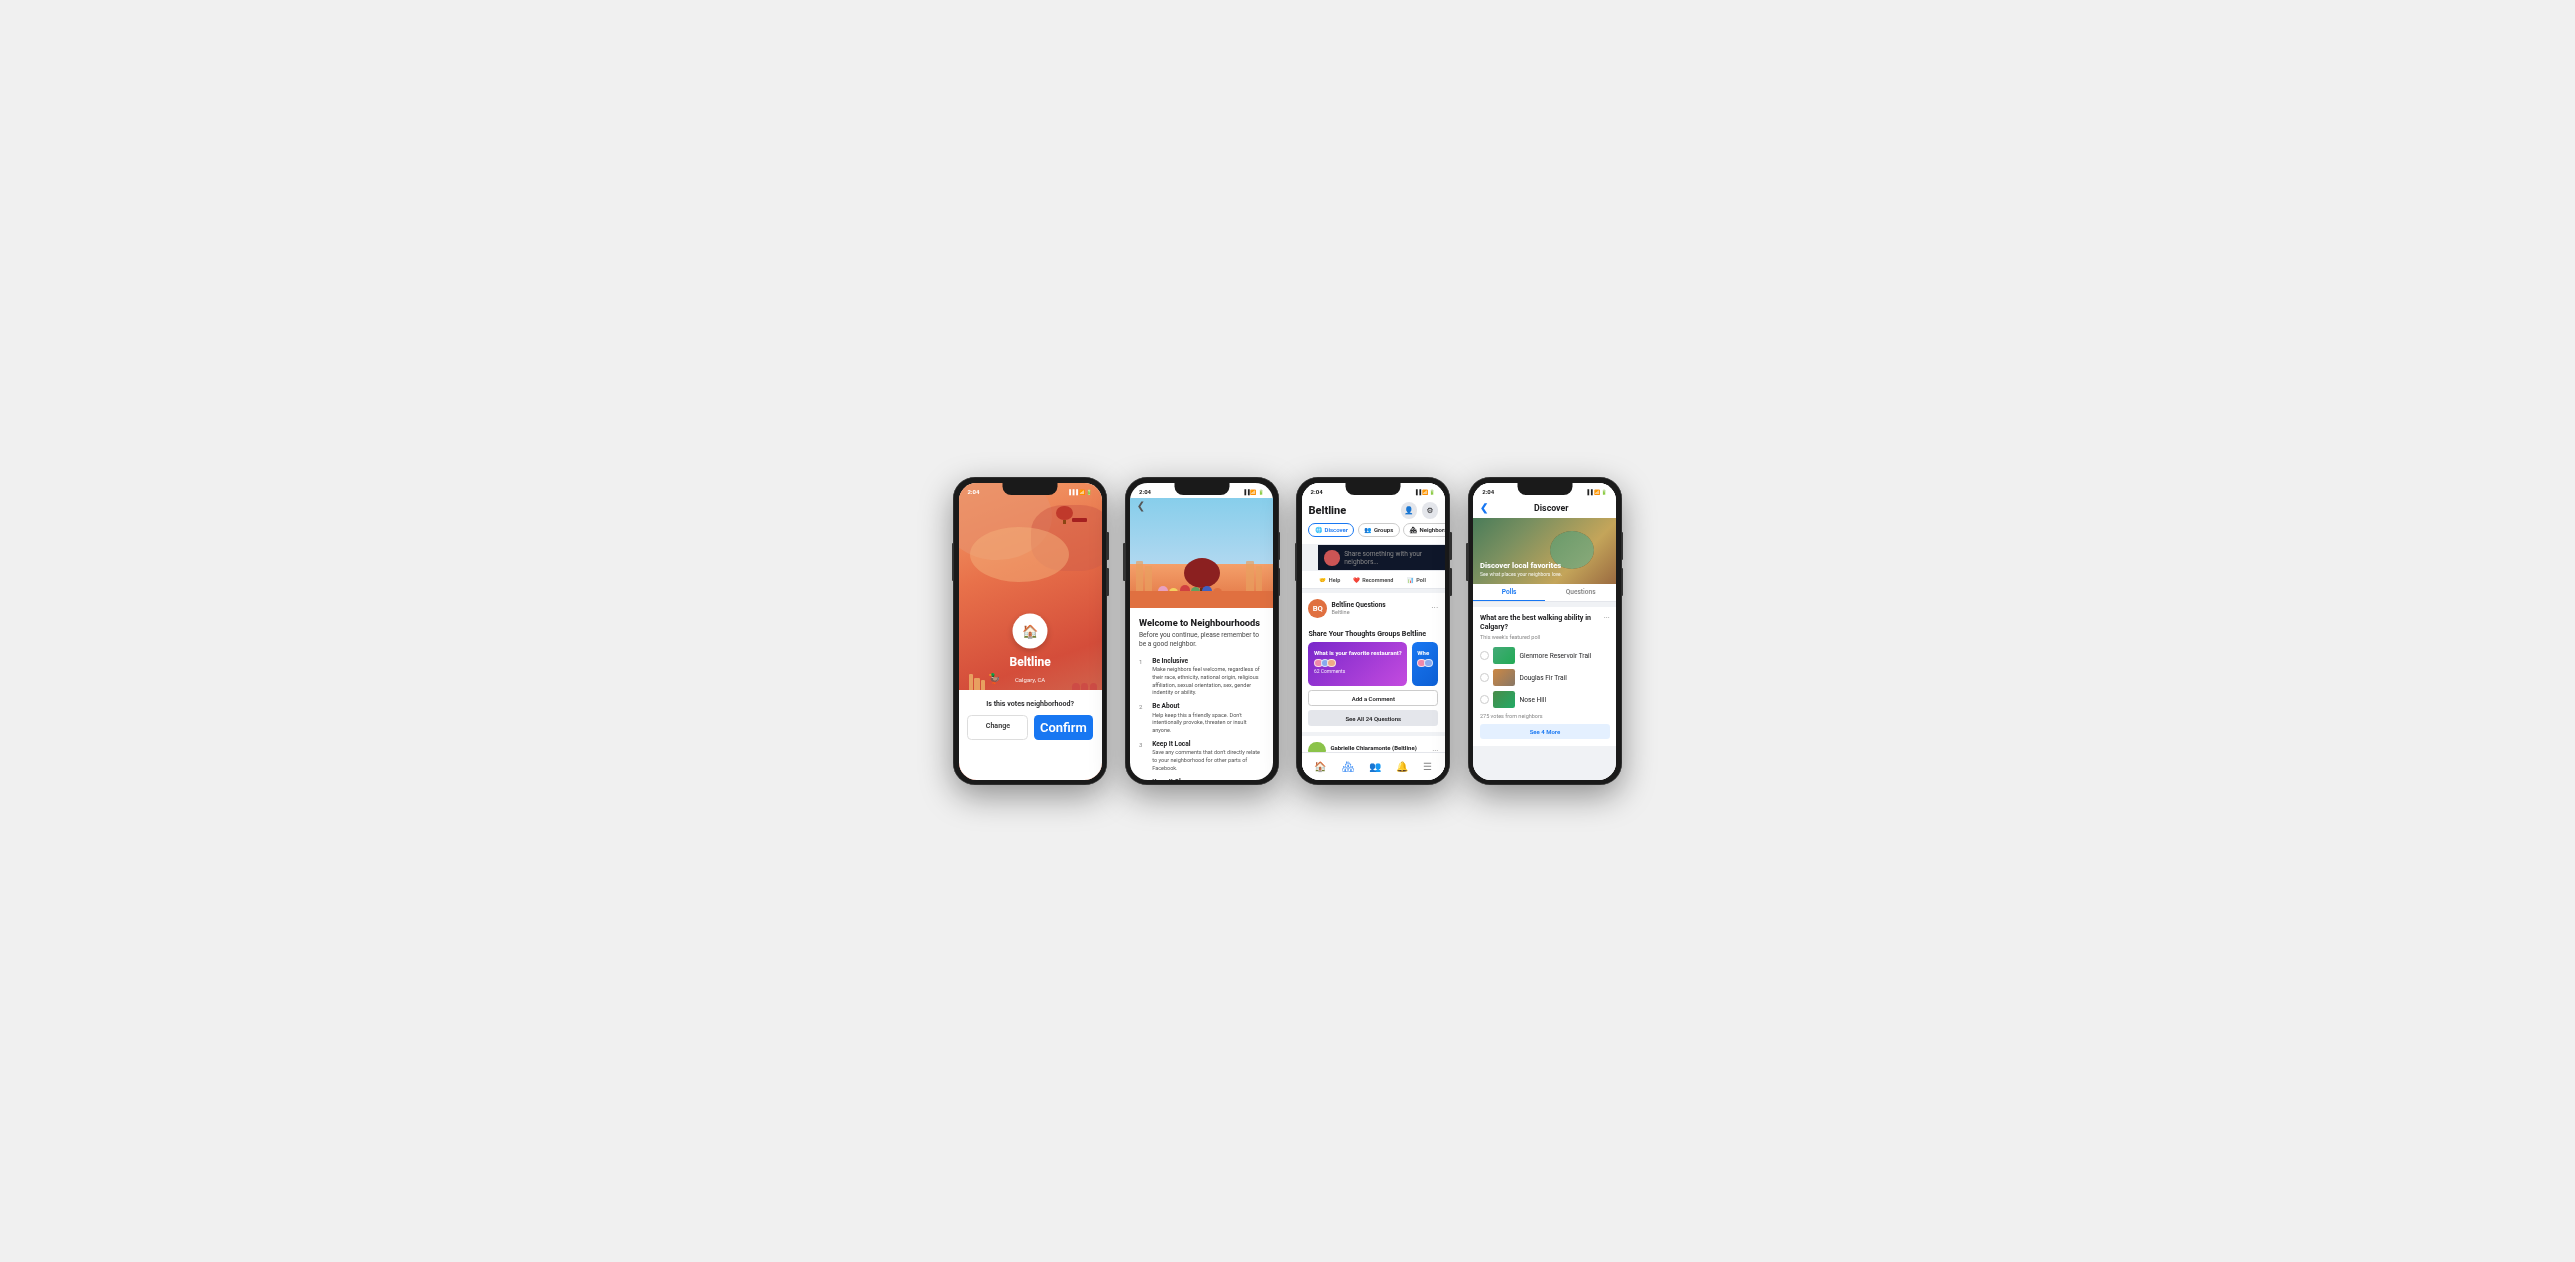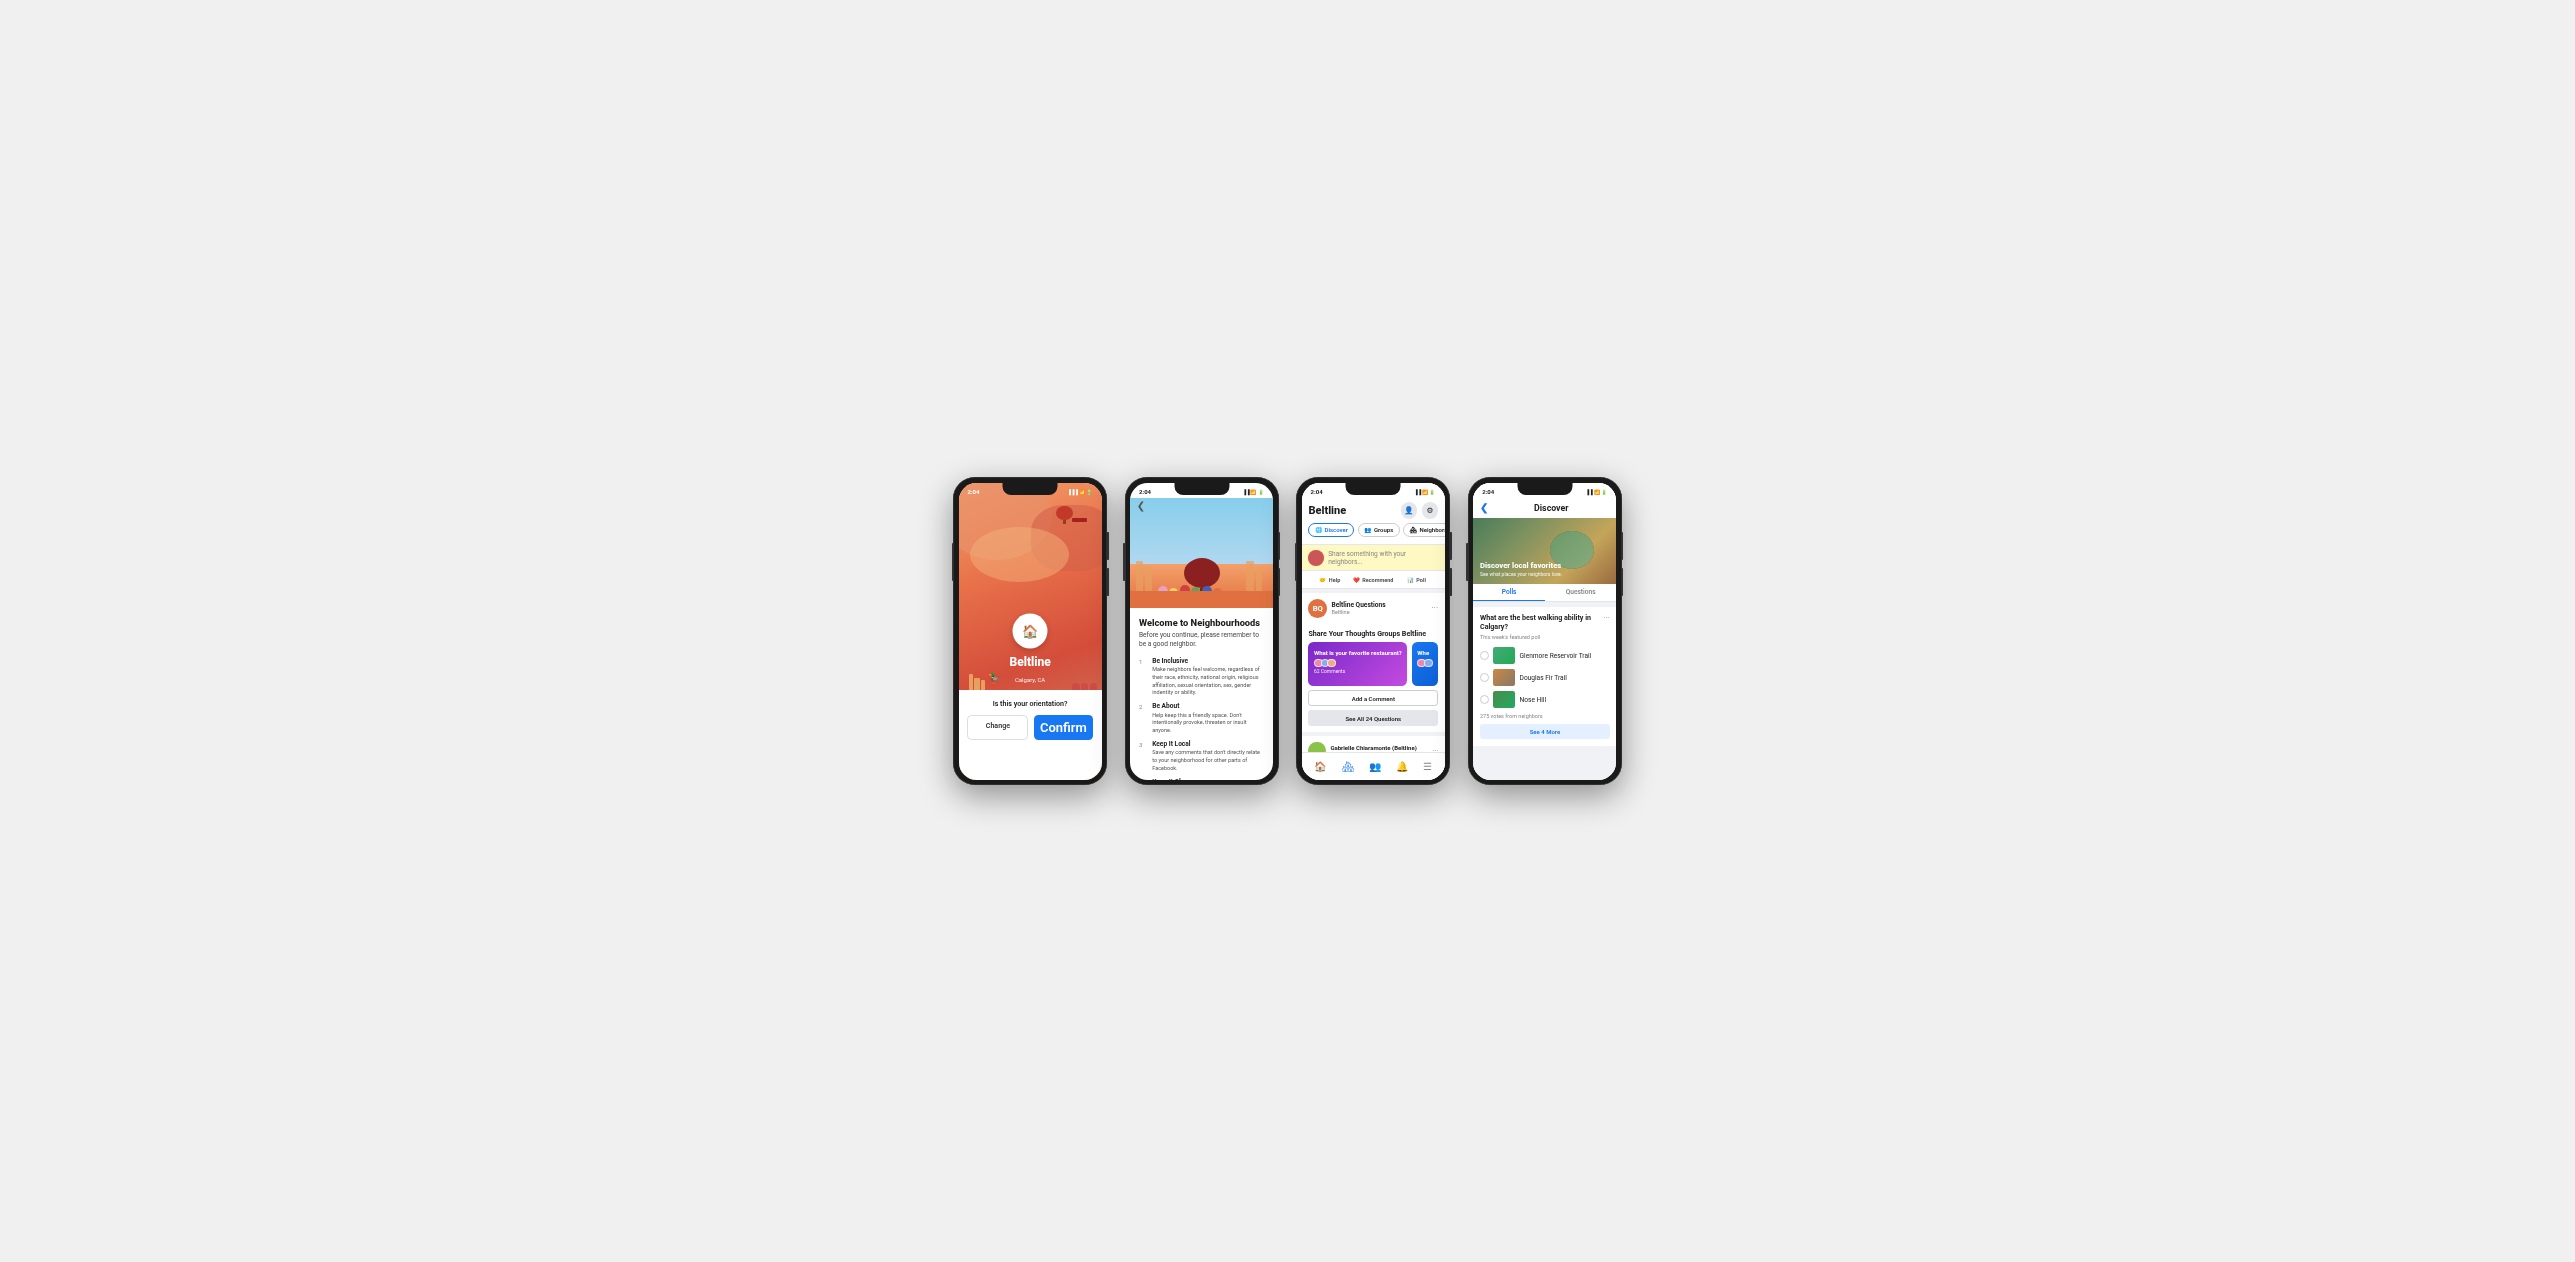--- a/index.html
+++ b/index.html
@@ -276,23 +276,24 @@
     }
     .tab-chip.active {
       border-color: #1877f2;
       color: #1877f2;
     }
     .share-row {
       display: flex;
       align-items: flex-end;
       gap: 4.4px;
       padding: 4.4px 6.6px;
-      background: #fef9c3;
+      background: #0f172a;
       border-top: 0.5px solid #e4e6eb;
       border-bottom: 0.5px solid #e4e6eb;
+      margin-left: 16px;
     }
     .share-avatar {
       width: 15.4px; height: 15.4px;
       border-radius: 50%;
       background: #c55;
       overflow: hidden;
     }
     .share-input {
       flex: 1;
       font-size: 6.6px;
@@ -653,21 +654,21 @@
           </div>
 
           <div class="neighborhood-badge">
             <span class="neighborhood-badge-inner">🏠</span>
           </div>
 
           <div class="neighborhood-name">Beltline</div>
           <div class="neighborhood-city">Calgary, CA</div>
 
           <div class="phone1-bottom">
-            <div class="neighborhood-question">Is this your orientation?</div>
+            <div class="neighborhood-question">Is this votes neighborhood?</div>
             <div class="btn-row">
               <div class="btn-change">Change</div>
               <div class="btn-confirm">Confirm</div>
             </div>
           </div>
         </div>
       </div>
     </div>
   </div>
 

